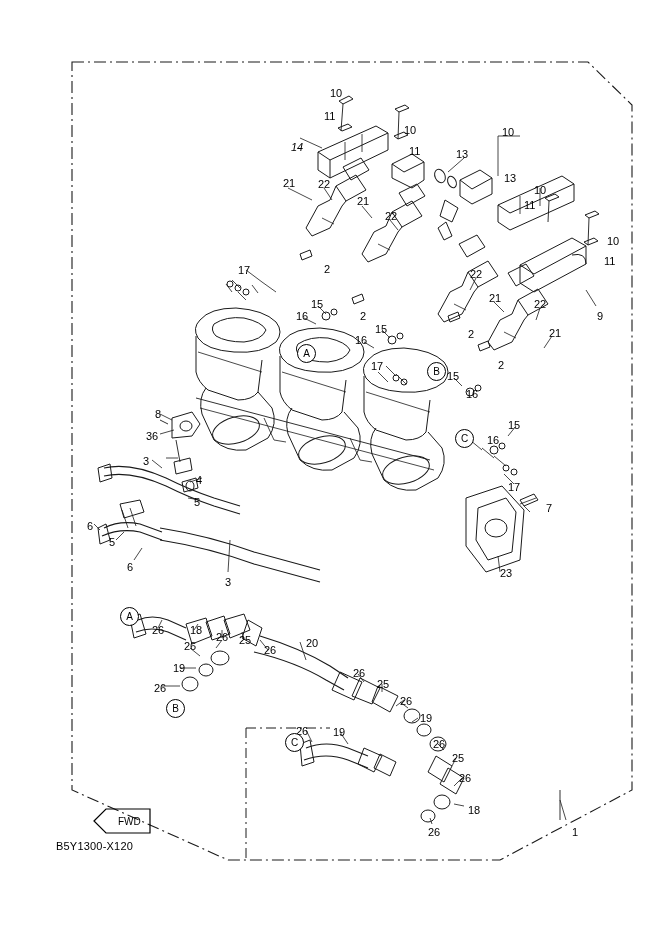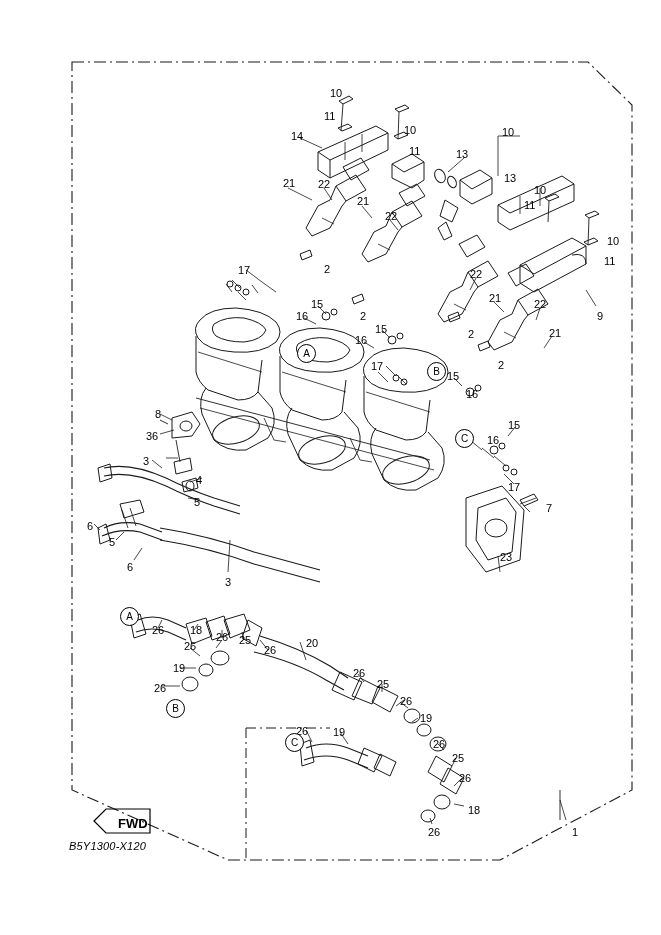--- a/index.html
+++ b/index.html
@@ -47,22 +47,22 @@
     font-family: "Liberation Sans", sans-serif;
     background: #fff;
   }
   .partcode {
     position: absolute;
     font-size: 11px;
     letter-spacing: 0.2px;
   }
   .fwd-box {
     position: absolute;
-    font-size: 13px;
-    font-weight: bold;
+    font-size: 10px;
+    font-weight: normal;
     font-family: "Liberation Sans", sans-serif;
   }
 </style>
 </head>
 <body>
 
 <div id="sheet">
 
   <svg class="layer" viewBox="0 0 661 935">
     <g fill="none" stroke="#1a1a1a" stroke-width="1">
@@ -300,27 +300,27 @@
       <circle cx="514" cy="472" r="3"></circle>
       <circle cx="506" cy="468" r="3"></circle>
     </g>
   </svg>
 
   <svg style="position:absolute;left:92px;top:805px;width:62px;height:34px" viewBox="0 0 62 34">
     <path d="M2,16 L14,4 L58,4 L58,28 L14,28 Z" fill="none" stroke="#000" stroke-width="1.2"></path>
   </svg>
   <div class="fwd-box" style="left:118px;top:816px;">FWD</div>
 
-  <div class="partcode" style="left:69px;top:840px;font-style:italic;">B5Y1300-X120</div>
+  <div class="partcode" style="left:56px;top:840px;">B5Y1300-X120</div>
 
   <div id="callouts">
       <div class="label" style="left: 330px; top: 88px;">10</div>
       <div class="label" style="left: 324px; top: 111px;">11</div>
       <div class="label" style="left: 404px; top: 125px;">10</div>
-      <div class="label" style="left: 291px; top: 131px;">14</div>
+      <div class="label" style="left: 291px; top: 142px; font-style: italic;">14</div>
       <div class="label" style="left: 502px; top: 127px;">10</div>
       <div class="label" style="left: 409px; top: 146px;">11</div>
       <div class="label" style="left: 456px; top: 149px;">13</div>
       <div class="label" style="left: 504px; top: 173px;">13</div>
       <div class="label" style="left: 534px; top: 185px;">10</div>
       <div class="label" style="left: 283px; top: 178px;">21</div>
       <div class="label" style="left: 318px; top: 179px;">22</div>
       <div class="label" style="left: 524px; top: 200px;">11</div>
       <div class="label" style="left: 357px; top: 196px;">21</div>
       <div class="label" style="left: 385px; top: 211px;">22</div>
@@ -349,21 +349,21 @@
       <div class="label" style="left: 487px; top: 435px;">16</div>
       <div class="label" style="left: 143px; top: 456px;">3</div>
       <div class="label" style="left: 196px; top: 475px;">4</div>
       <div class="label" style="left: 194px; top: 497px;">5</div>
       <div class="label" style="left: 508px; top: 482px;">17</div>
       <div class="label" style="left: 546px; top: 503px;">7</div>
       <div class="label" style="left: 87px; top: 521px;">6</div>
       <div class="label" style="left: 109px; top: 537px;">5</div>
       <div class="label" style="left: 127px; top: 562px;">6</div>
       <div class="label" style="left: 225px; top: 577px;">3</div>
-      <div class="label" style="left: 500px; top: 552px;">23</div>
+      <div class="label" style="left: 500px; top: 568px;">23</div>
       <div class="label" style="left: 152px; top: 625px;">26</div>
       <div class="label" style="left: 190px; top: 625px;">18</div>
       <div class="label" style="left: 216px; top: 632px;">26</div>
       <div class="label" style="left: 239px; top: 635px;">25</div>
       <div class="label" style="left: 264px; top: 645px;">26</div>
       <div class="label" style="left: 184px; top: 641px;">26</div>
       <div class="label" style="left: 306px; top: 638px;">20</div>
       <div class="label" style="left: 173px; top: 663px;">19</div>
       <div class="label" style="left: 154px; top: 683px;">26</div>
       <div class="label" style="left: 353px; top: 668px;">26</div>

